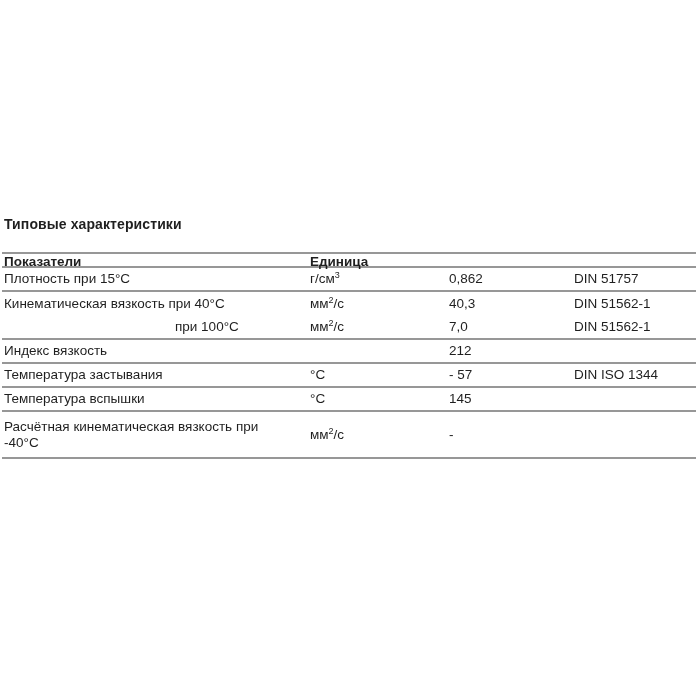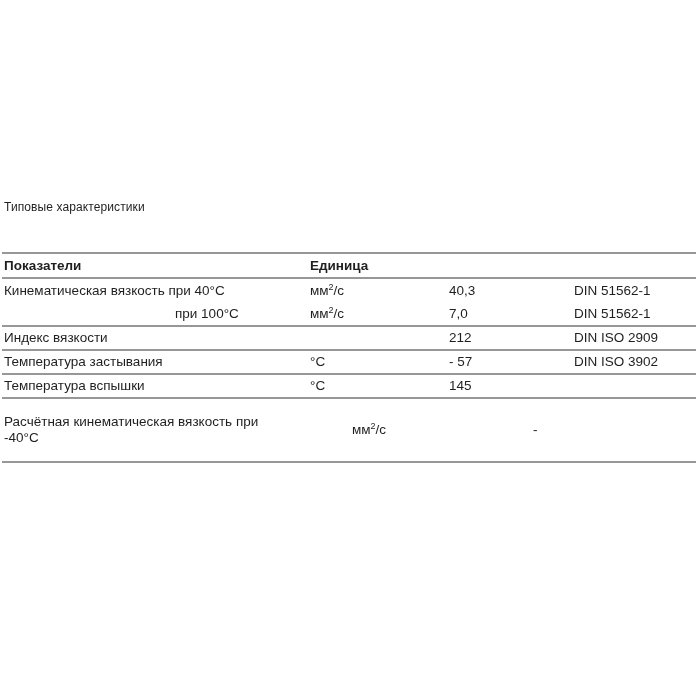--- a/index.html
+++ b/index.html
@@ -6,87 +6,92 @@
   html, body { width: 700px; height: 700px; background: #ffffff; overflow: hidden; }
   body {
     position: relative;
     font-family: "Liberation Sans", "DejaVu Sans", sans-serif;
     color: #1f1f1f;
     -webkit-font-smoothing: antialiased;
   }
   .title {
     position: absolute;
     left: 4px;
-    top: 200px;
-    font-size: 12px;
-    font-weight: normal;
+    top: 216px;
+    font-size: 14px;
+    font-weight: bold;
     letter-spacing: 0.1px;
   }
   .table {
     position: absolute;
     left: 2px;
     top: 252px;
     width: 694px;
     border-top: 2px solid #979797;
     font-size: 13.5px;
   }
   .row {
     display: grid;
     grid-template-columns: 306px 139px 125px 1fr;
     align-items: center;
     height: 24px;
     border-bottom: 2px solid #979797;
   }
-  .row.header { height: 25px; font-weight: bold; }
+  .row.header { height: 14px; font-weight: bold; }
   .row.noline { border-bottom: none; }
-  .row.tall { height: 64px; gap: 42px; }
+  .row.tall { height: 47px; }
   .cell { padding-left: 2px; line-height: 16px; }
   .cell.indent { padding-left: 173px; }
   .cell.wrap { white-space: pre-line; }
   sup { font-size: 9px; line-height: 0; vertical-align: super; }
 </style>
 </head>
 <body>
 
 <div class="title">Типовые характеристики</div>
 
 <div class="table">
 
   <div class="row header">
     <div class="cell">Показатели</div>
     <div class="cell">Единица</div>
   </div>
 
+  <div class="row">
+    <div class="cell">Плотность при 15°C</div>
+    <div class="cell"><span>г/см</span><sup>3</sup><span></span></div>
+    <div class="cell">0,862</div>
+    <div class="cell">DIN 51757</div>
+  </div>
 
   <div class="row noline">
     <div class="cell">Кинематическая вязкость при 40°C</div>
     <div class="cell"><span>мм</span><sup>2</sup><span>/с</span></div>
     <div class="cell">40,3</div>
     <div class="cell">DIN 51562-1</div>
   </div>
 
   <div class="row">
     <div class="cell indent">при 100°C</div>
     <div class="cell"><span>мм</span><sup>2</sup><span>/с</span></div>
     <div class="cell">7,0</div>
     <div class="cell">DIN 51562-1</div>
   </div>
 
   <div class="row">
-    <div class="cell">Индекс вязкости</div>
+    <div class="cell">Индекс вязкость</div>
     <div class="cell"><span></span><sup></sup><span></span></div>
     <div class="cell">212</div>
-    <div class="cell">DIN ISO 2909</div>
   </div>
 
   <div class="row">
     <div class="cell">Температура застывания</div>
     <div class="cell"><span>°C</span><sup></sup><span></span></div>
     <div class="cell">- 57</div>
-    <div class="cell">DIN ISO 3902</div>
+    <div class="cell">DIN ISO 1344</div>
   </div>
 
   <div class="row">
     <div class="cell">Температура вспышки</div>
     <div class="cell"><span>°C</span><sup></sup><span></span></div>
     <div class="cell">145</div>
   </div>
 
   <div class="row tall">
     <div class="cell wrap">Расчётная кинематическая вязкость при

